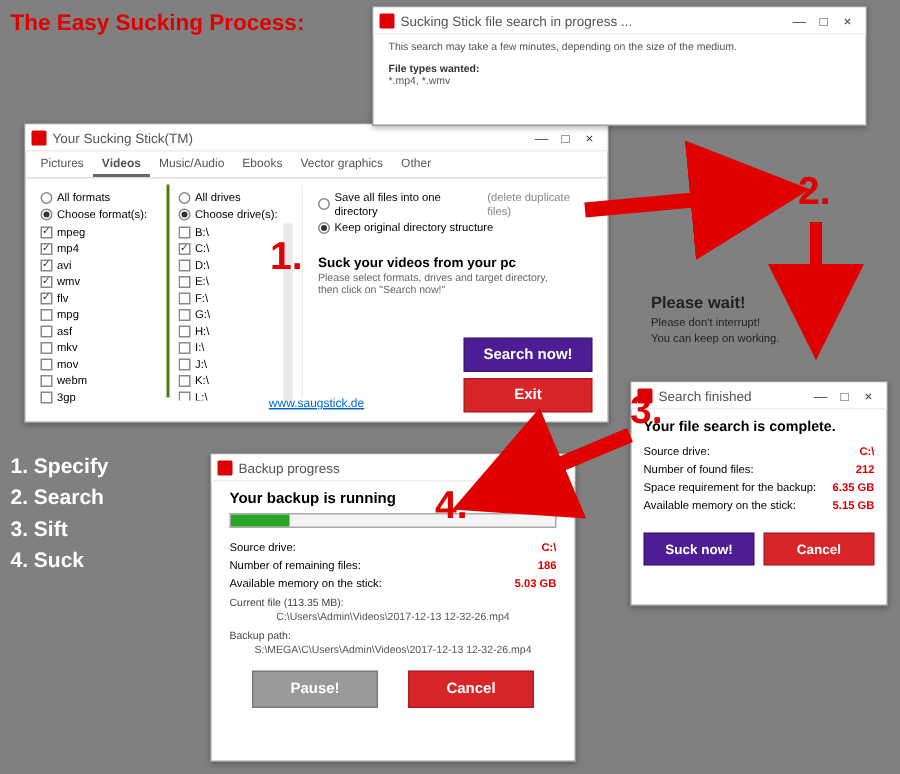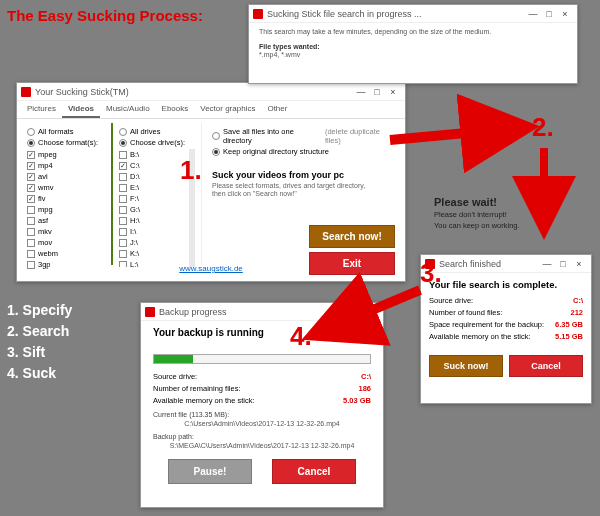--- a/index.html
+++ b/index.html
@@ -26,40 +26,40 @@
   .chk.on::after{content:'✓';font-size:7px;color:#333;line-height:1;}
   .fmtlist { margin-top:2px; font-size:7.5px; }
   .fmtitem { display:flex; align-items:center; padding:1px 0; }
   .drivelist { margin-top:2px; font-size:7.5px; height:118px; overflow:hidden; border-right:6px solid #e8e8e8; position:relative;}
   .scrollthumb{position:absolute;right:-6px;top:0;width:6px;height:30px;background:#bbb;}
   .col3 h4{margin:2px 0; font-size:9px;}
   .col3 p{margin:1px 0; font-size:7px; color:#666;}
   .action-row{position:absolute;bottom:6px;right:10px;display:flex;flex-direction:column;gap:4px;}
   .link{position:absolute;bottom:8px;left:50%;transform:translateX(-50%);font-size:8px;color:#0066cc;text-decoration:underline;}
   .btn { padding:5px 0; width:86px; text-align:center; color:#fff; font-weight:bold; border:1px solid rgba(0,0,0,.2); cursor:pointer; font-size:10px;}
-  .btn.green{background:#a16207;} .btn.red{background:#d9252a;} .btn.gray{background:#9a9a9a;}
+  .btn.green{background:#4c1d95;} .btn.red{background:#d9252a;} .btn.gray{background:#9a9a9a;}
   
   .searchwin{top:4px; left:248px; width:330px; height:80px;}
   .searchbody{padding:4px 10px;}
   .searchbody h3{margin:2px 0;font-size:11px;} .drivered{color:#d00;font-weight:bold;margin-left:20px;}
   .searchbody p{margin:1px 0;font-size:7px;color:#555;}
   .pleasewait{position:absolute;top:196px;left:434px;font-size:11px;font-weight:bold;color:#222;}
   .pleasewait div{font-size:7.5px;font-weight:normal;margin-top:2px;}
   
   .donewin{top:254px; left:420px; width:172px; height:150px;}
   .donebody{padding:4px 8px;}
   .donebody h4{margin:2px 0 6px 0;font-size:9.5px;}
   .statrow{display:flex;justify-content:space-between;font-size:7.5px;margin:3px 0;}
   .statrow .v{color:#d00;font-weight:bold;}
   .donebtns{display:flex;gap:6px;justify-content:center;margin-top:14px;}
   .donebtns .btn{width:92px;padding:5px 0;font-size:9px;}
   
   .bakwin{top:302px; left:140px; width:244px; height:206px;}
   .bakbody{padding:6px 12px;}
-  .bakbody h4{margin:0 0 16px 0;font-size:10px;}
+  .bakbody h4{margin:0 0 4px 0;font-size:10px;}
   .pbar{width:100%;height:10px;border:1px solid #aaa;background:#f4f4f4;margin:4px 0 8px 0;}
   .pfill{height:100%;background:#28a428;width:18%;}
   .bakrow{display:flex;justify-content:space-between;font-size:7.5px;margin:3px 0;}
   .bakrow .v{color:#d00;font-weight:bold;}
   .pathlbl{font-size:7px;color:#444;margin-top:6px;}
   .pathval{font-size:7px;color:#555;text-align:center;margin:2px 0;}
   .bakbtns{display:flex;gap:20px;justify-content:center;margin-top:10px;}
   .bakbtns .btn{width:84px;padding:6px 0;}
   
   .arrow{position:absolute;pointer-events:none;}

